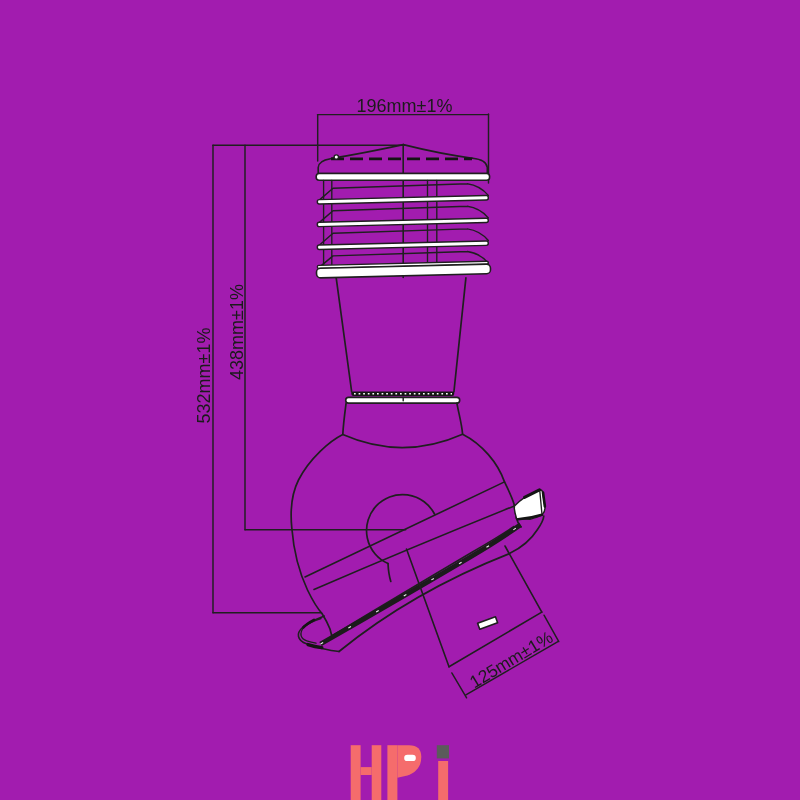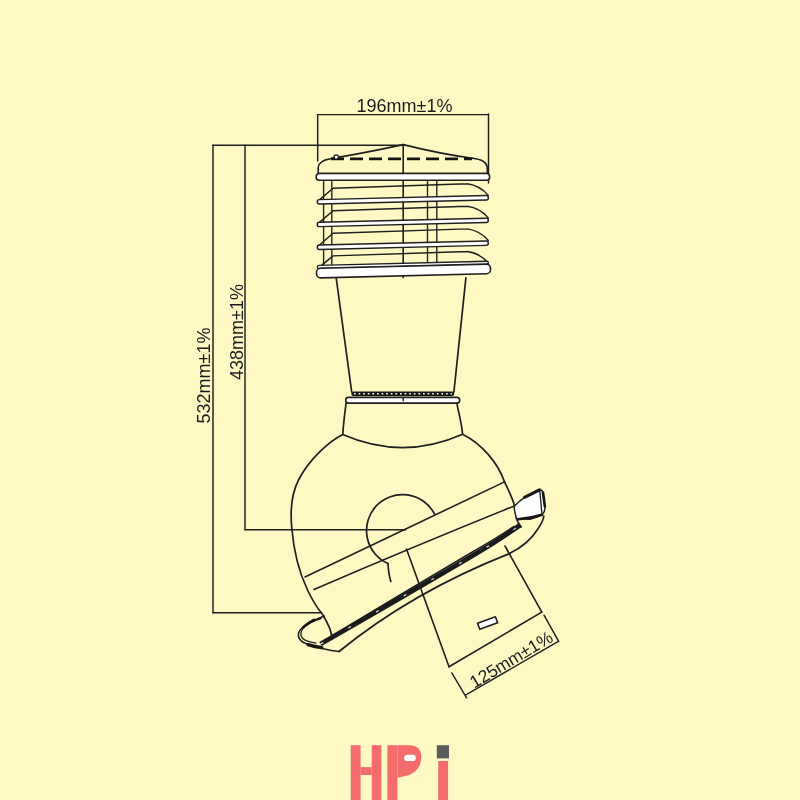--- a/index.html
+++ b/index.html
@@ -1,16 +1,16 @@
 <!DOCTYPE html>
 <html><head>
 <meta charset="utf-8">
 <style>
   html,body{margin:0;padding:0;background:#ffffff;}
-  .page{width:800px;height:800px;position:relative;background:#fef9c3;
+  .page{width:800px;height:800px;position:relative;background:#a21caf;
         font-family:"Liberation Sans", sans-serif;}
   svg{position:absolute;left:0;top:0;}
   text{font-family:"Liberation Sans", sans-serif;fill:#1b1b1b;}
 </style>
 </head>
 <body>
 <div class="page">
 <svg width="800" height="800" viewBox="0 0 800 800" fill="none" stroke-linecap="round" stroke-linejoin="round">
 
   <g stroke="#1f1f1f" stroke-width="1.45">

